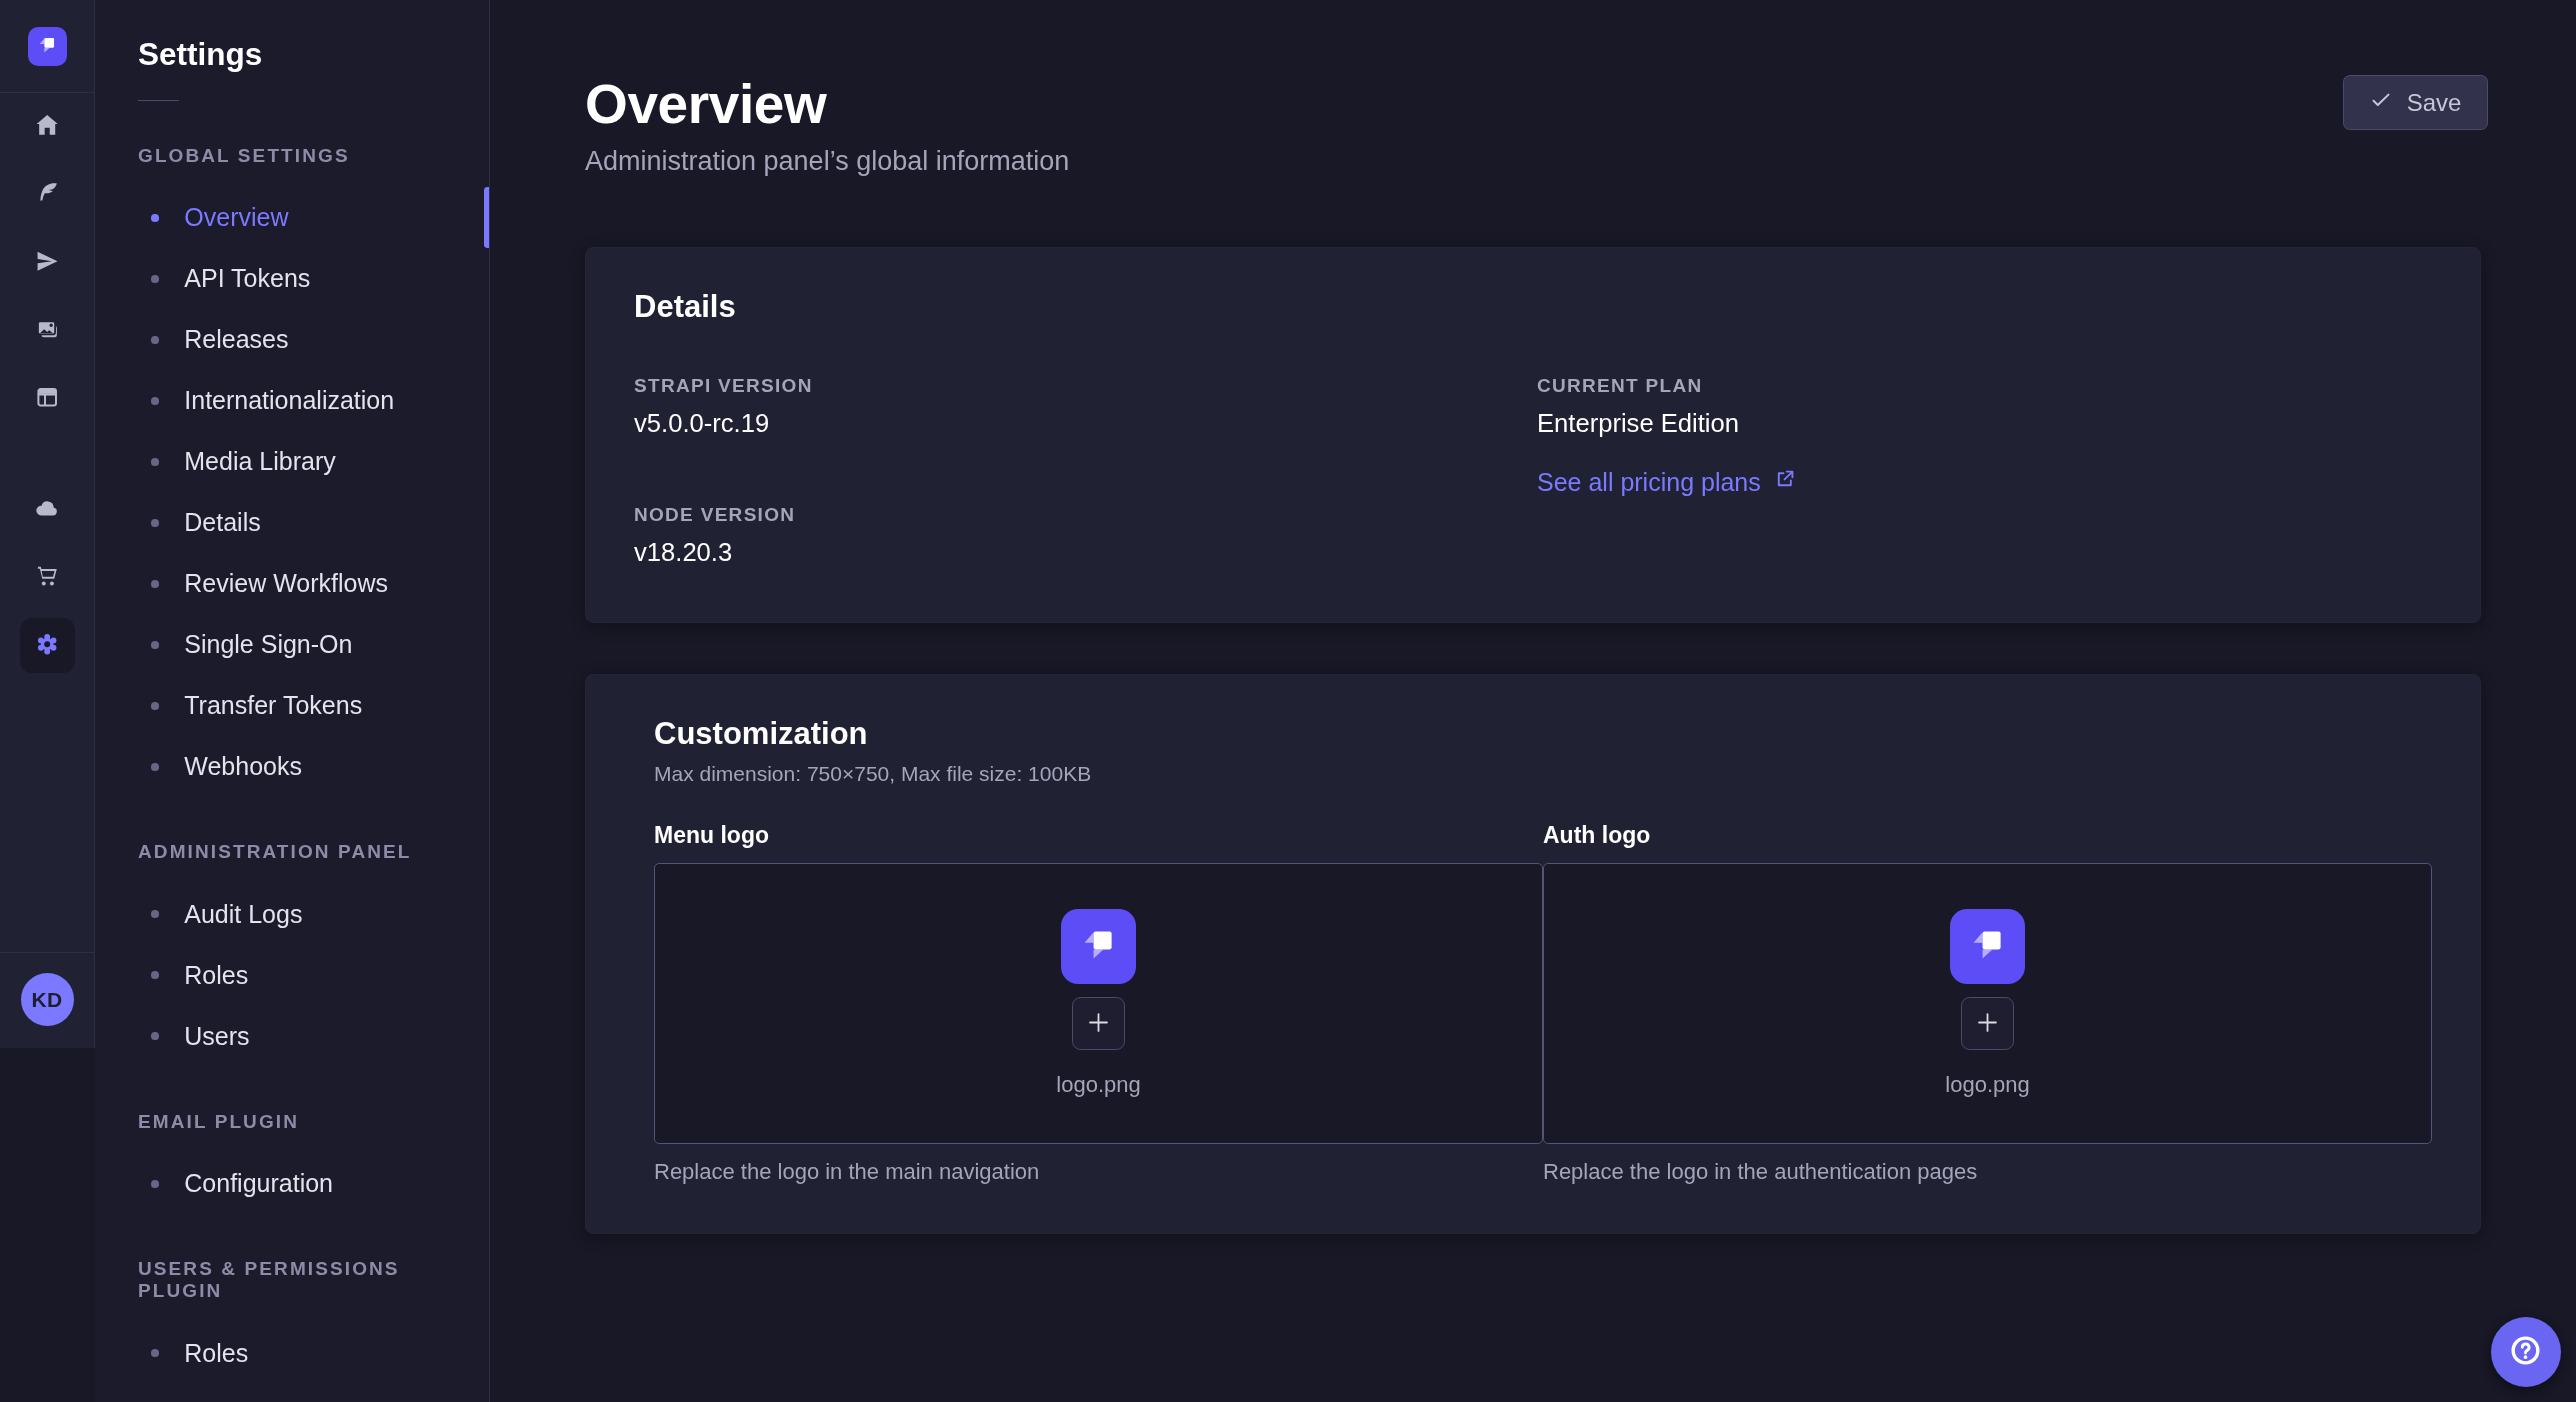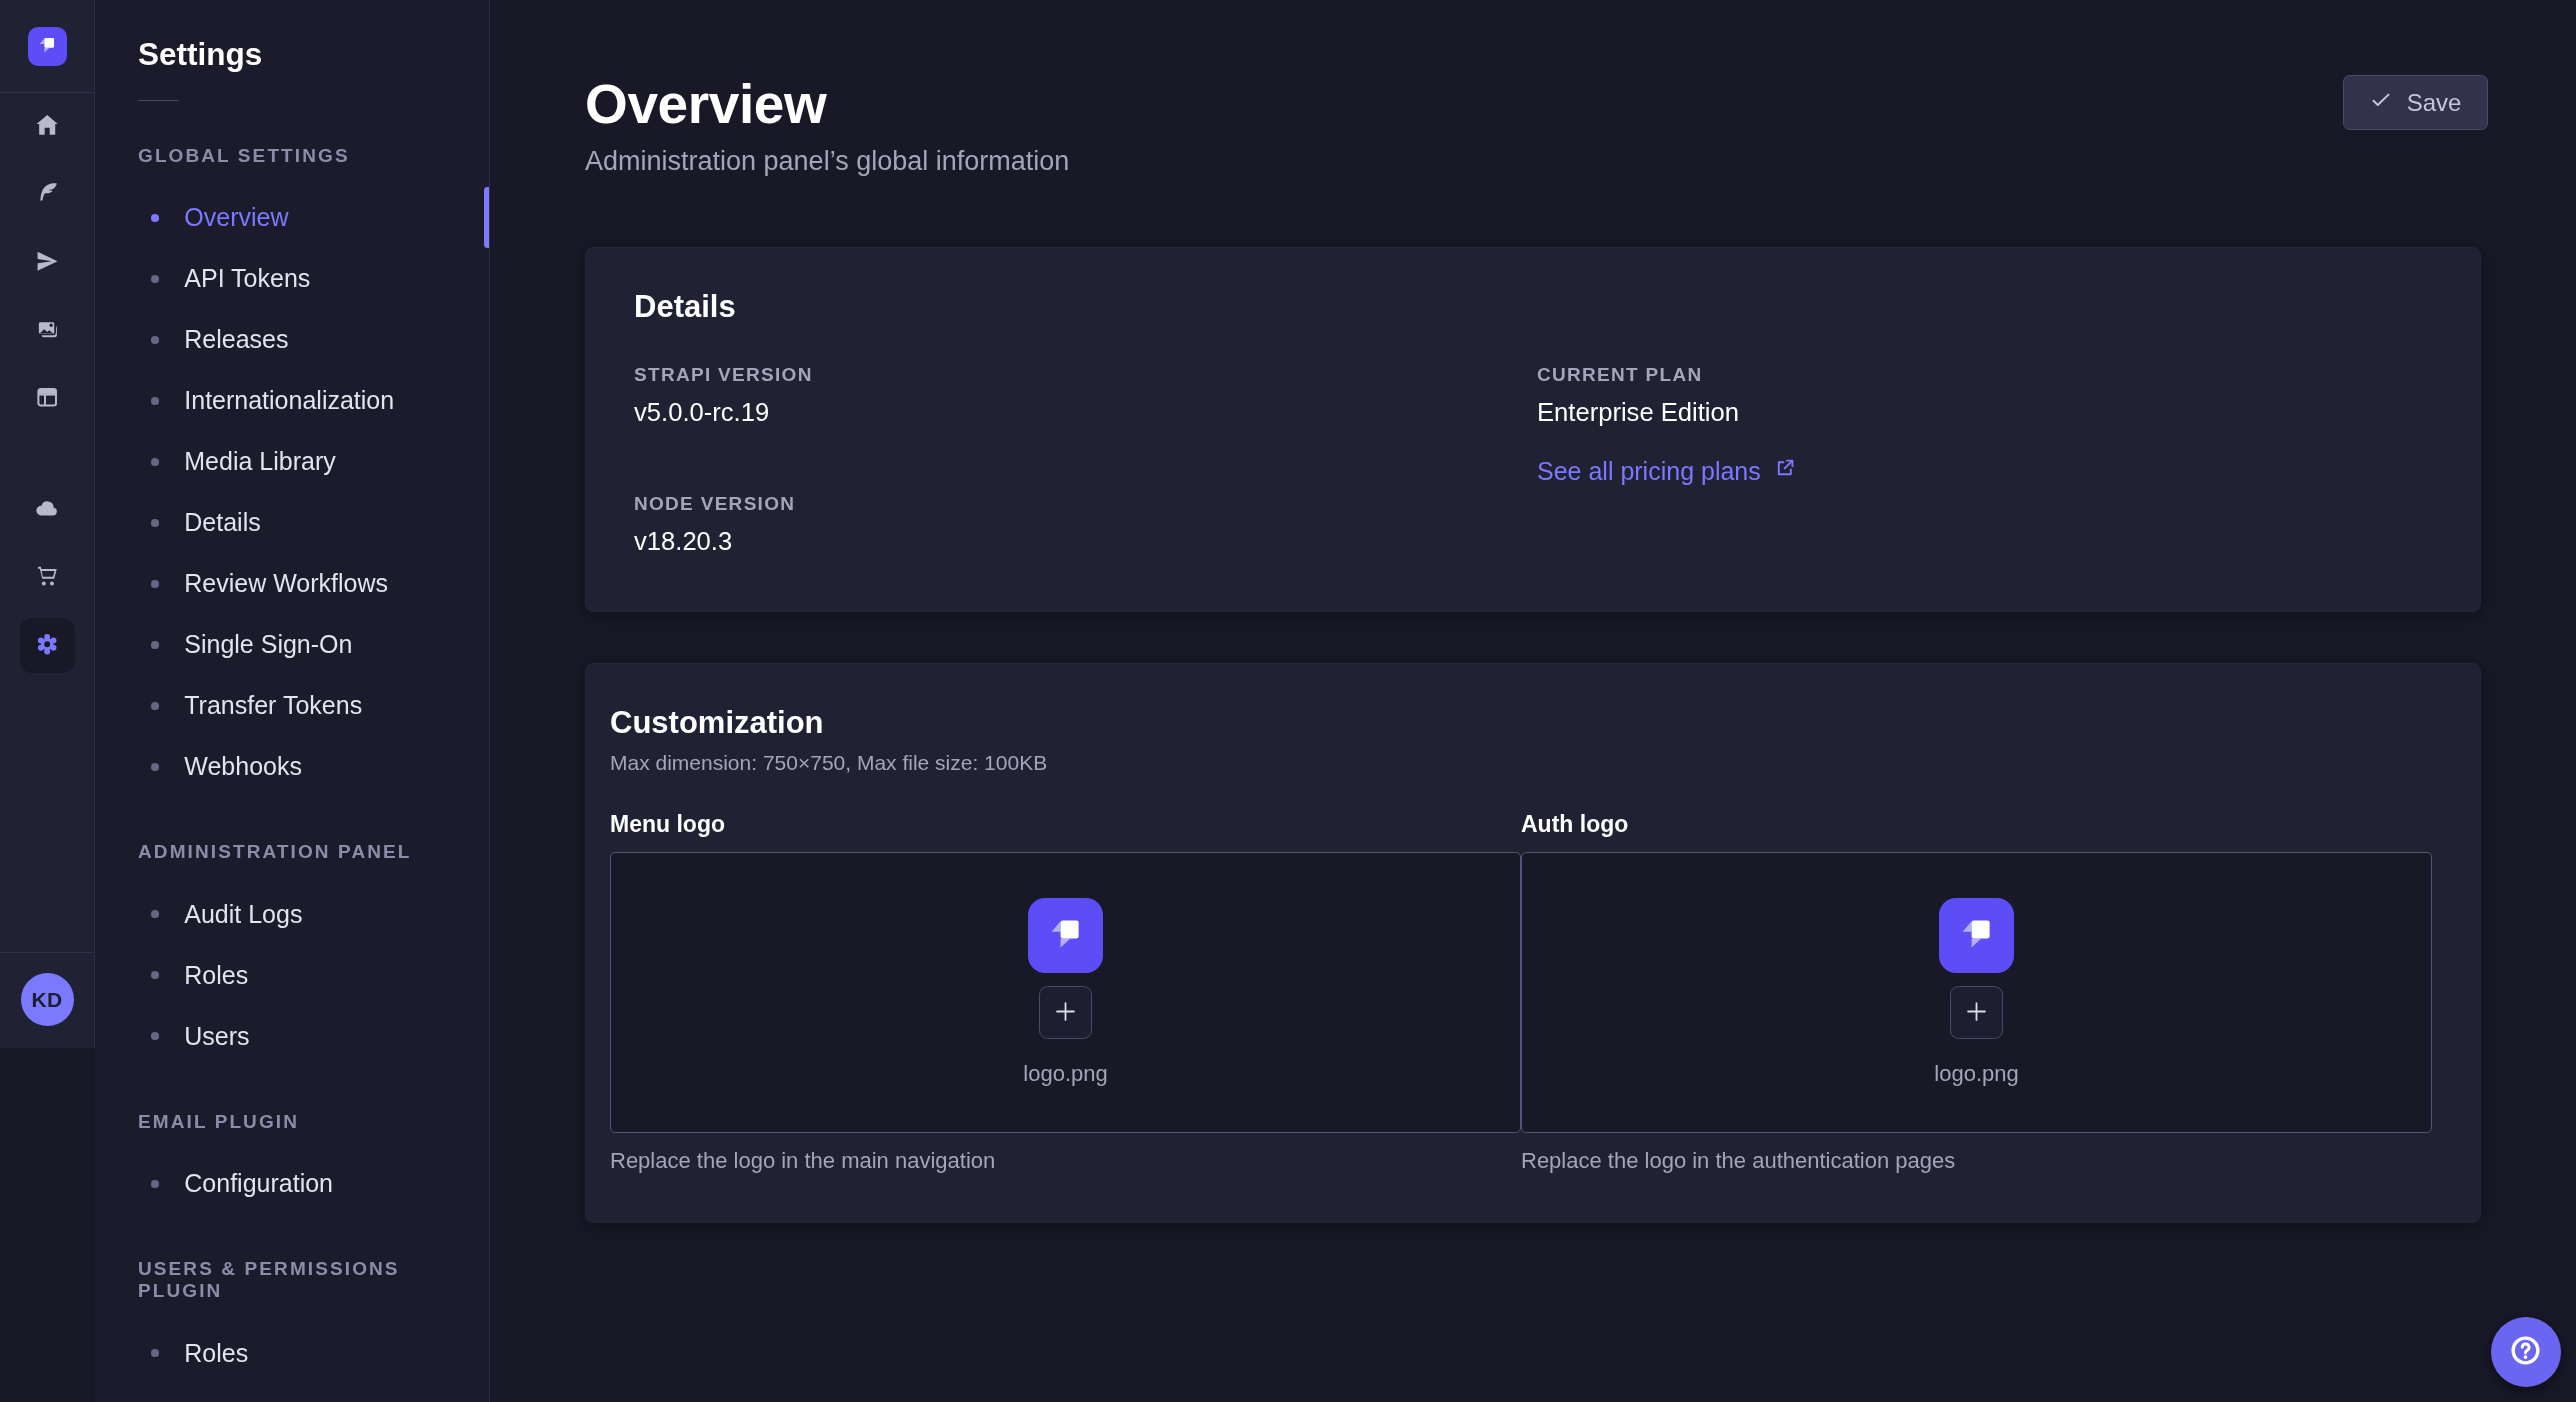--- a/index.html
+++ b/index.html
@@ -77,35 +77,35 @@
     font-size:24px; color:#c6c6d8; cursor:pointer;
     font-family:"Liberation Sans", sans-serif;
   }
   .card {
     background:#212134; border-radius:8.5px;
     border:0.9px solid rgba(255,255,255,.02);
     box-shadow:0 3.4px 15.3px rgba(0,0,0,.28);
   }
   .details-card { margin-top:70px; padding:41px 40px 55px 48px; }
   .card-heading { font-size:31px; font-weight:600; }
-  .details-grid { display:flex; margin-top:39px; }
+  .details-grid { display:flex; margin-top:50px; }
   .details-col { flex:1; display:flex; flex-direction:column; align-items:flex-start; }
   .field-label {
     font-size:19px; font-weight:600; letter-spacing:1.3px;
     color:#a5a5ba; text-transform:uppercase;
   }
   .field-value { font-size:25.6px; color:#fff; margin-top:12px; }
   .field + .field { margin-top:66px; }
   .pricing-link {
     margin-top:29px; display:flex; align-items:center; gap:12px;
     font-size:25px; color:#7b79ff; text-decoration:none; cursor:pointer;
   }
   .pricing-link svg { width:24px; height:24px; }
   
-  .custom-card { margin-top:51px; padding:41px 48px 48px 24px; margin-bottom:51px; }
+  .custom-card { margin-top:51px; padding:41px 48px 48px 68px; margin-bottom:51px; }
   .card-subheading { font-size:21px; color:#a5a5ba; margin-top:10.2px; }
   .uploads-row { display:flex; margin-top:36px; }
   .upload-col { flex:1; }
   .upload-label { font-size:23px; font-weight:bold; margin-bottom:13.6px; }
   .upload-box {
     height:281px; background:#181826; border:0.9px solid #55557a; border-radius:5.1px;
     display:flex; flex-direction:column; align-items:center; justify-content:center;
     cursor:pointer;
   }
   .brand-tile {

